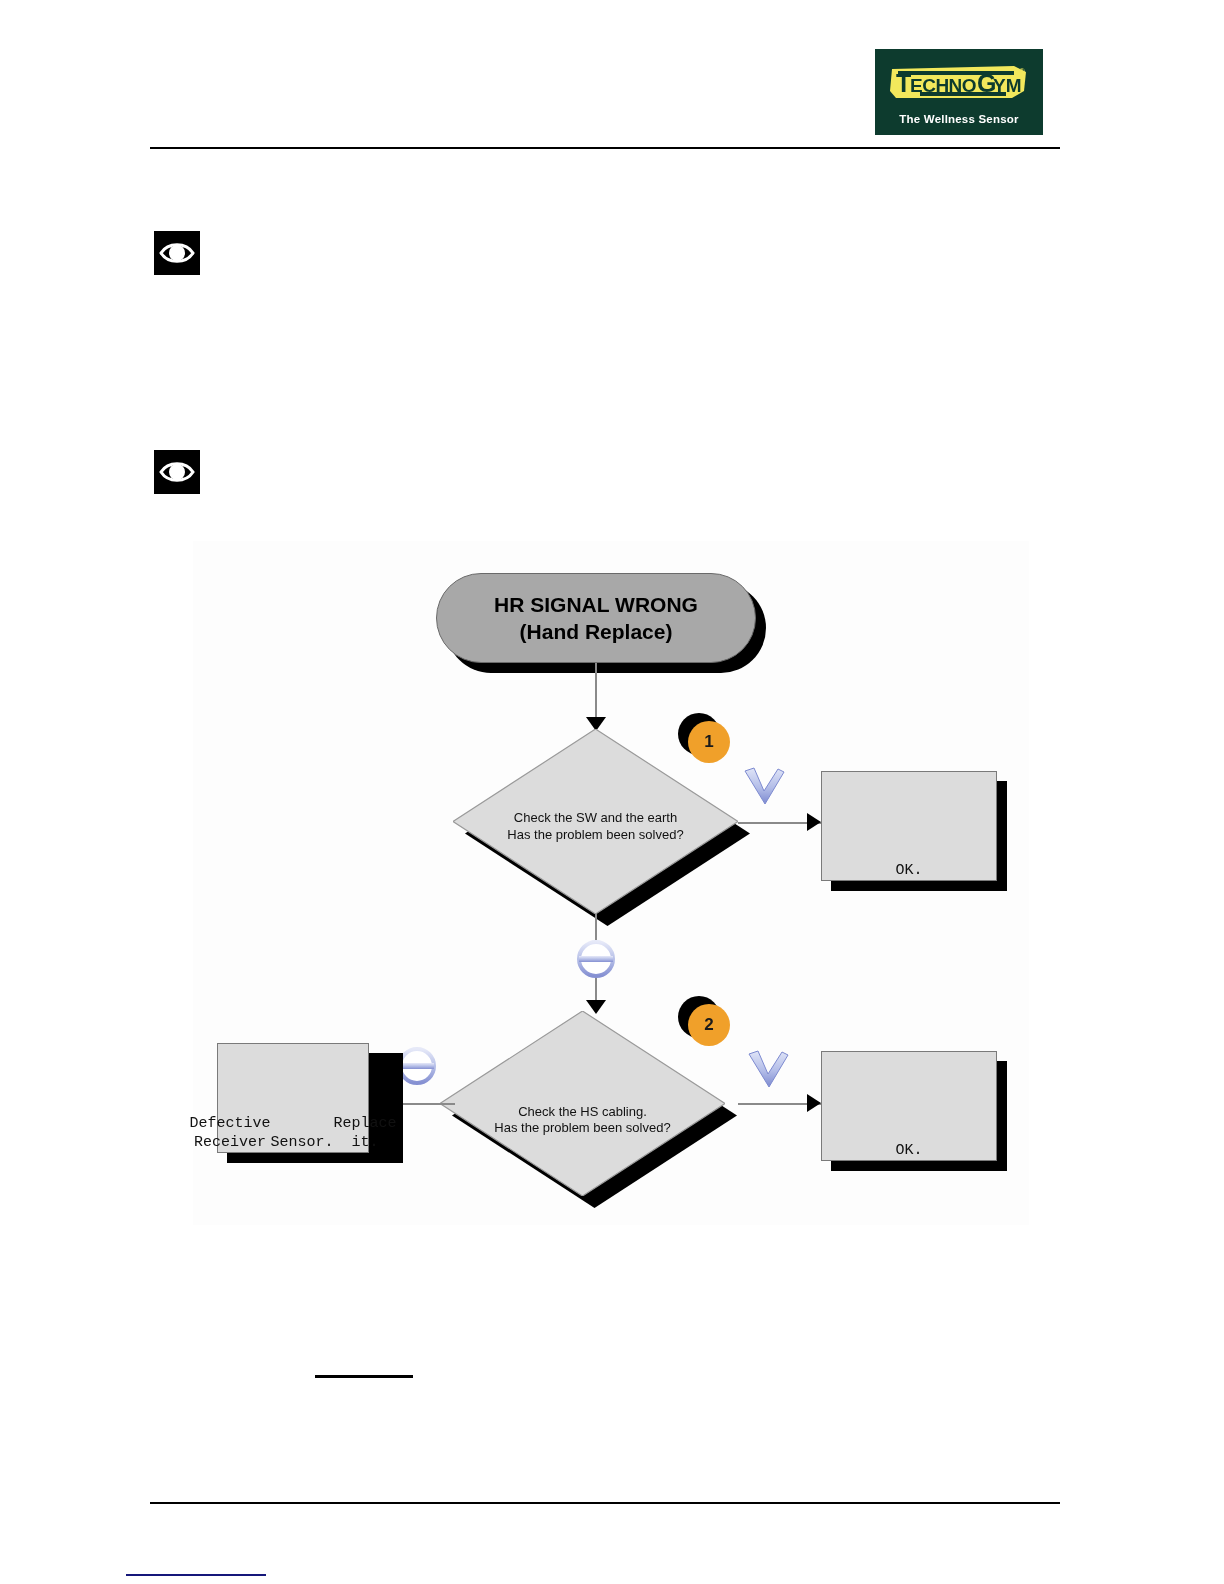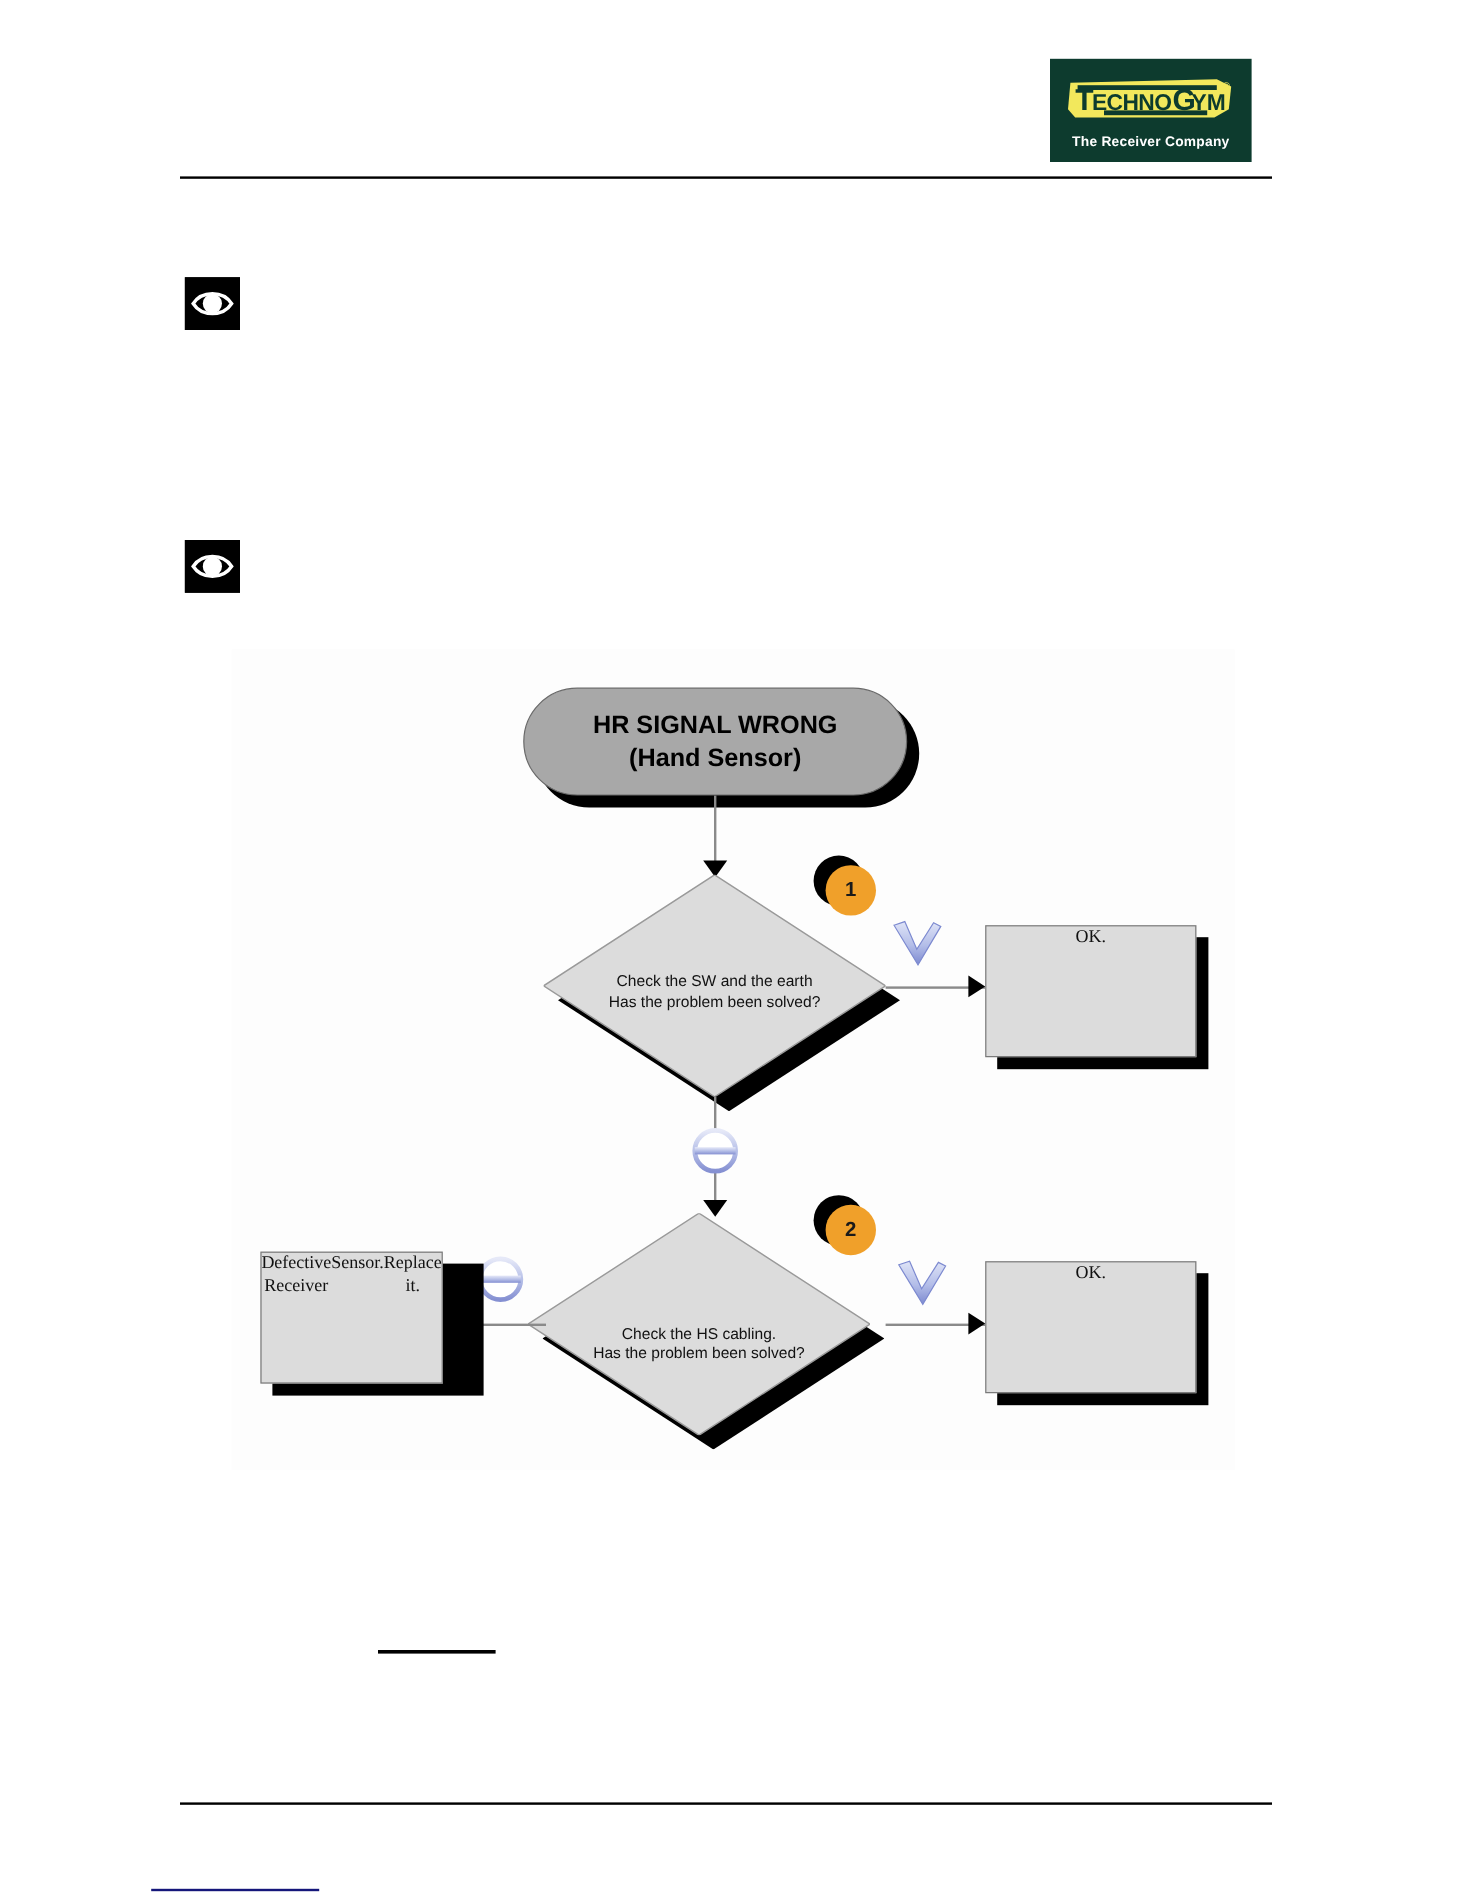--- a/index.html
+++ b/index.html
@@ -80,27 +80,27 @@
     position: absolute;
     background: #000000;
   }
 
   .proc-box {
     position: absolute;
     background: #dcdcdc;
     border: 1px solid #7a7a7a;
     box-sizing: border-box;
     display: flex;
-    align-items: flex-start;
+    align-items: flex-end;
     justify-content: center;
     text-align: center;
     color: #111111;
     font-size: 15px;
     line-height: 1.28;
-    font-family: Liberation Serif, serif;
+    font-family: Liberation Mono, monospace;
   }
 
   
   #term-shadow {
     position: absolute;
     left: 253px;
     top: 42px;
     width: 320px;
     height: 90px;
     background: #000000;
@@ -251,21 +251,21 @@
     <g fill="#0d3b2e" font-family="Liberation Sans, sans-serif" font-weight="bold">
       <text x="10" y="31" font-size="25" letter-spacing="-1">T</text>
       <text x="24" y="31" font-size="19" letter-spacing="-0.5">ECHNO</text>
       <text x="91" y="31" font-size="25">G</text>
       <text x="107" y="31" font-size="19">YM</text>
     </g>
     <rect x="12" y="10" width="116" height="4" fill="#0d3b2e"></rect>
     <rect x="34" y="31" width="86" height="4" fill="#0d3b2e"></rect>
     <text x="133" y="13" font-size="8" fill="#f2e85c" font-family="Liberation Sans, sans-serif">®</text>
   </svg>
-  <div id="logo-tagline">The Receiver Company</div>
+  <div id="logo-tagline">The Wellness Sensor</div>
 </div>
 
 <div id="header-rule"></div>
 
 <div class="eye-icon" id="eye-icon-1">
   <svg width="46" height="44" viewBox="0 0 46 44">
     <rect width="46" height="44" fill="#000000"></rect>
     <path d="M7 22 C14 11, 32 11, 39 22 C32 33, 14 33, 7 22 Z" fill="none" stroke="#ffffff" stroke-width="3"></path>
     <circle cx="23" cy="22" r="8" fill="#ffffff"></circle>
   </svg>
@@ -277,21 +277,21 @@
     <path d="M7 22 C14 11, 32 11, 39 22 C32 33, 14 33, 7 22 Z" fill="none" stroke="#ffffff" stroke-width="3"></path>
     <circle cx="23" cy="22" r="8" fill="#ffffff"></circle>
   </svg>
 </div>
 
 <div id="flowchart">
 
   <div id="term-shadow"></div>
   <div id="terminator">
     <span>HR SIGNAL WRONG</span>
-    <span>(Hand Sensor)</span>
+    <span>(Hand Replace)</span>
   </div>
 
   <div class="conn" style="left:402px; top:122px; width:1.5px; height:58px;"></div>
   <div class="arrow-down" style="left:393px; top:176px;"></div>
 
   <div class="diamond-wrap" style="left:260px; top:188px; width:285px; height:185px;">
     <div class="diamond-shadow"></div>
     <div class="diamond-face"></div>
     <svg class="diamond-edge" viewBox="0 0 285 185" preserveAspectRatio="none">
       <polygon points="142.5,0 285,92.5 142.5,185 0,92.5" fill="none" stroke="#9a9a9a" stroke-width="1.2"></polygon>

